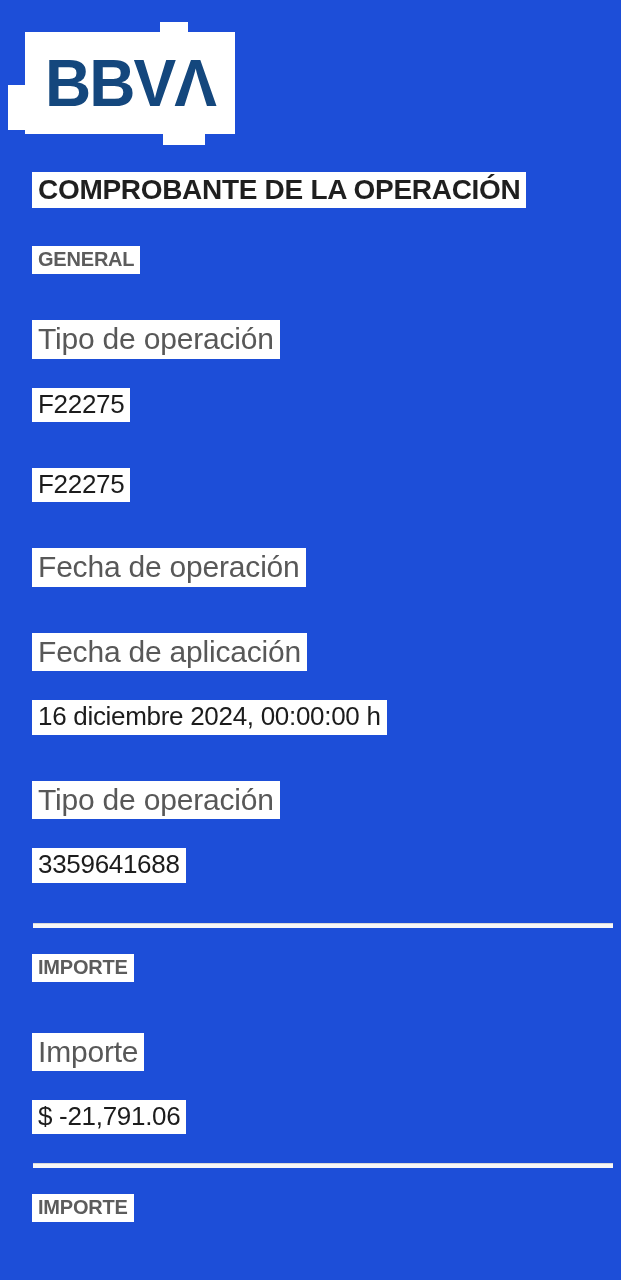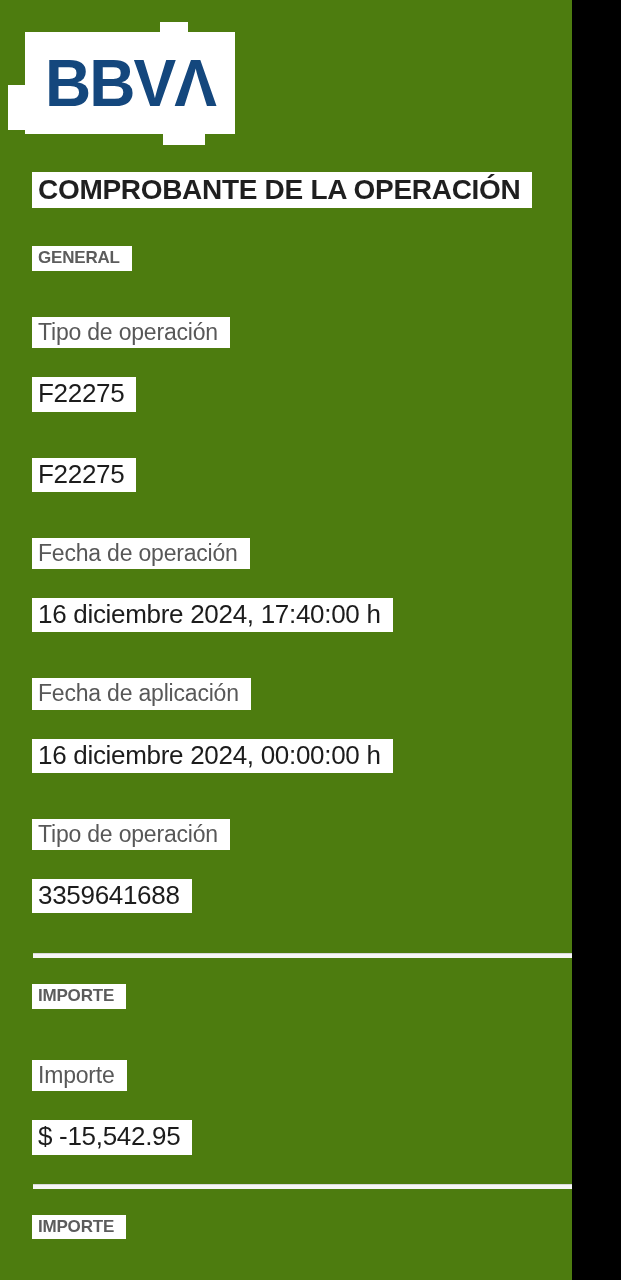--- a/index.html
+++ b/index.html
@@ -2,23 +2,23 @@
 <html><head>
 <meta charset="utf-8">
 <style>
   html, body {
     margin: 0;
     padding: 0;
     background: #000;
   }
   .page {
     position: relative;
-    width: 572px;
+    width: 621px;
     height: 1280px;
-    background: #4d7c0f;
+    background: #1d4ed8;
     overflow: hidden;
     font-family: "Liberation Sans", sans-serif;
     box-sizing: border-box;
     padding: 32px 0 0 38px;
   }
   
   .logo-box {
     position: relative;
     width: 210px;
     height: 102px;
@@ -41,43 +41,43 @@
     position: absolute;
     background: #fff;
   }
   .artifact.a1 { left: 8px;   top: 85px;  width: 27px; height: 45px; }
   .artifact.a2 { left: 160px; top: 22px;  width: 28px; height: 14px; }
   .artifact.a3 { left: 163px; top: 132px; width: 42px; height: 13px; }
   
   .patch {
     display: inline-block;
     background: #fff;
-    padding: 3px 12px 4px 6px;
+    padding: 3px 6px 4px 6px;
     margin-left: -6px;
   }
   .title {
     margin: 38px 0 0 0;
     font-size: 28px;
     font-weight: bold;
     letter-spacing: -0.3px;
     color: #1f1f1f;
     line-height: 1.05;
   }
   .section-header {
     margin-top: 38px;
-    font-size: 17px;
+    font-size: 20px;
     font-weight: bold;
     letter-spacing: -0.2px;
     color: #5c5c5c;
     line-height: 1.05;
   }
   .section-header.gap-lg { margin-top: 26px; }
   .row { margin-top: 46px; }
   .row .label {
-    font-size: 23px;
+    font-size: 30px;
     color: #585858;
     letter-spacing: -0.2px;
     line-height: 1.05;
     margin-top: 25px;
   }
   .row .value {
     margin-top: 29px;
     font-size: 26px;
     color: #1c1c1c;
     letter-spacing: -0.3px;
@@ -129,23 +129,20 @@
     <div class="row">
       <div class="value">
         <span class="patch">F22275</span>
       </div>
     </div>
 
     <div class="row">
       <div class="label">
         <span class="patch">Fecha de operación</span>
       </div>
-      <div class="value">
-        <span class="patch">16 diciembre 2024, 17:40:00 h</span>
-      </div>
     </div>
 
     <div class="row">
       <div class="label">
         <span class="patch">Fecha de aplicación</span>
       </div>
       <div class="value">
         <span class="patch">16 diciembre 2024, 00:00:00 h</span>
       </div>
     </div>
@@ -165,21 +162,21 @@
   <div class="section">
     <div class="section-header gap-lg">
       <span class="patch">IMPORTE</span>
     </div>
 
     <div class="row gap-xl">
       <div class="label">
         <span class="patch">Importe</span>
       </div>
       <div class="value">
-        <span class="patch">$ -15,542.95</span>
+        <span class="patch">$ -21,791.06</span>
       </div>
     </div>
   </div>
 
   <div class="divider d2"></div>
 
   <div class="section">
     <div class="section-header gap-lg">
       <span class="patch">IMPORTE</span>
     </div>

